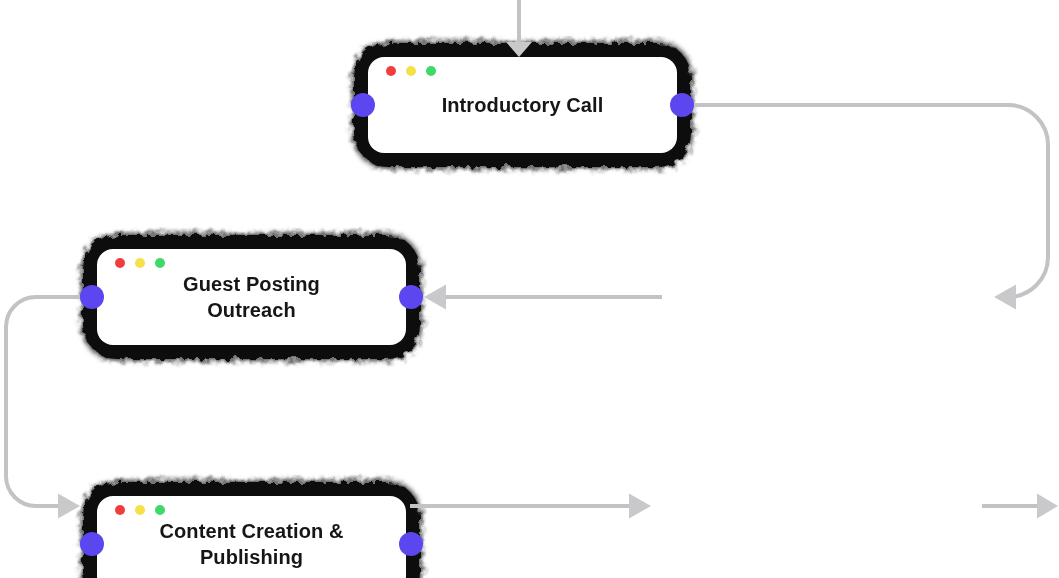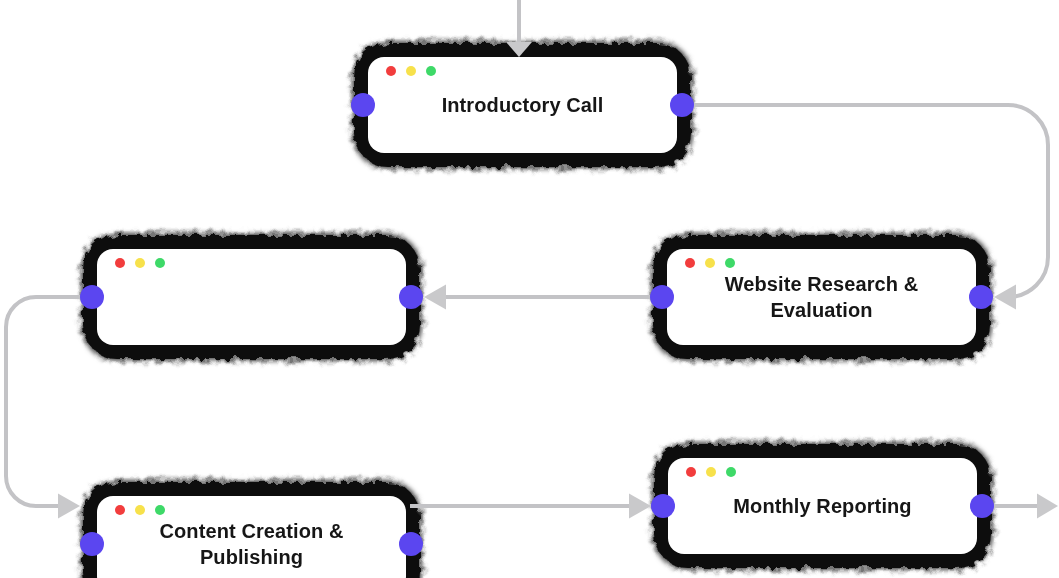--- a/index.html
+++ b/index.html
@@ -110,74 +110,49 @@
         <span class="dot dot-red"></span>
         <span class="dot dot-yellow"></span>
         <span class="dot dot-green"></span>
       </div>
       <div class="node-label">Introductory Call</div>
     </div>
     <div class="handle handle-left"></div>
     <div class="handle handle-right"></div>
   </div>
 
-  <div class="node" style="left:667px; top:249px;">
-    <div class="node-shadow"></div>
-    <div class="node-card">
-      <div class="window-dots">
-        <span class="dot dot-red"></span>
-        <span class="dot dot-yellow"></span>
-        <span class="dot dot-green"></span>
-      </div>
-      <div class="node-label">Website Research &amp; Evaluation</div>
-    </div>
-    <div class="handle handle-left"></div>
-    <div class="handle handle-right"></div>
-  </div>
 
   <div class="node" style="left:97px; top:249px;">
     <div class="node-shadow"></div>
     <div class="node-card">
       <div class="window-dots">
         <span class="dot dot-red"></span>
         <span class="dot dot-yellow"></span>
         <span class="dot dot-green"></span>
       </div>
+      <div class="node-label">Guest Posting Outreach</div>
     </div>
     <div class="handle handle-left"></div>
     <div class="handle handle-right"></div>
   </div>
 
   <div class="node" style="left:97px; top:458px;margin-top:38px;">
     <div class="node-shadow"></div>
     <div class="node-card">
       <div class="window-dots">
         <span class="dot dot-red"></span>
         <span class="dot dot-yellow"></span>
         <span class="dot dot-green"></span>
       </div>
       <div class="node-label">Content Creation &amp; Publishing</div>
     </div>
     <div class="handle handle-left"></div>
     <div class="handle handle-right"></div>
   </div>
 
-  <div class="node" style="left:668px; top:458px;">
-    <div class="node-shadow"></div>
-    <div class="node-card">
-      <div class="window-dots">
-        <span class="dot dot-red"></span>
-        <span class="dot dot-yellow"></span>
-        <span class="dot dot-green"></span>
-      </div>
-      <div class="node-label">Monthly Reporting</div>
-    </div>
-    <div class="handle handle-left"></div>
-    <div class="handle handle-right"></div>
-  </div>
 
   <svg id="edges" viewBox="0 0 1059 578">
 
     <path class="edge" d="M519 0 L519 42"></path>
     <polygon class="arrow" points="519,57 506,42 532,42"></polygon>
 
     <path class="edge" d="M682 105 L1008 105 A40 40 0 0 1 1048 145 L1048 257 A40 40 0 0 1 1008 297 L1016 297"></path>
     <polygon class="arrow" points="994,297 1016,284.5 1016,309.5"></polygon>
 
     <path class="edge" d="M662 297 L446 297"></path>

